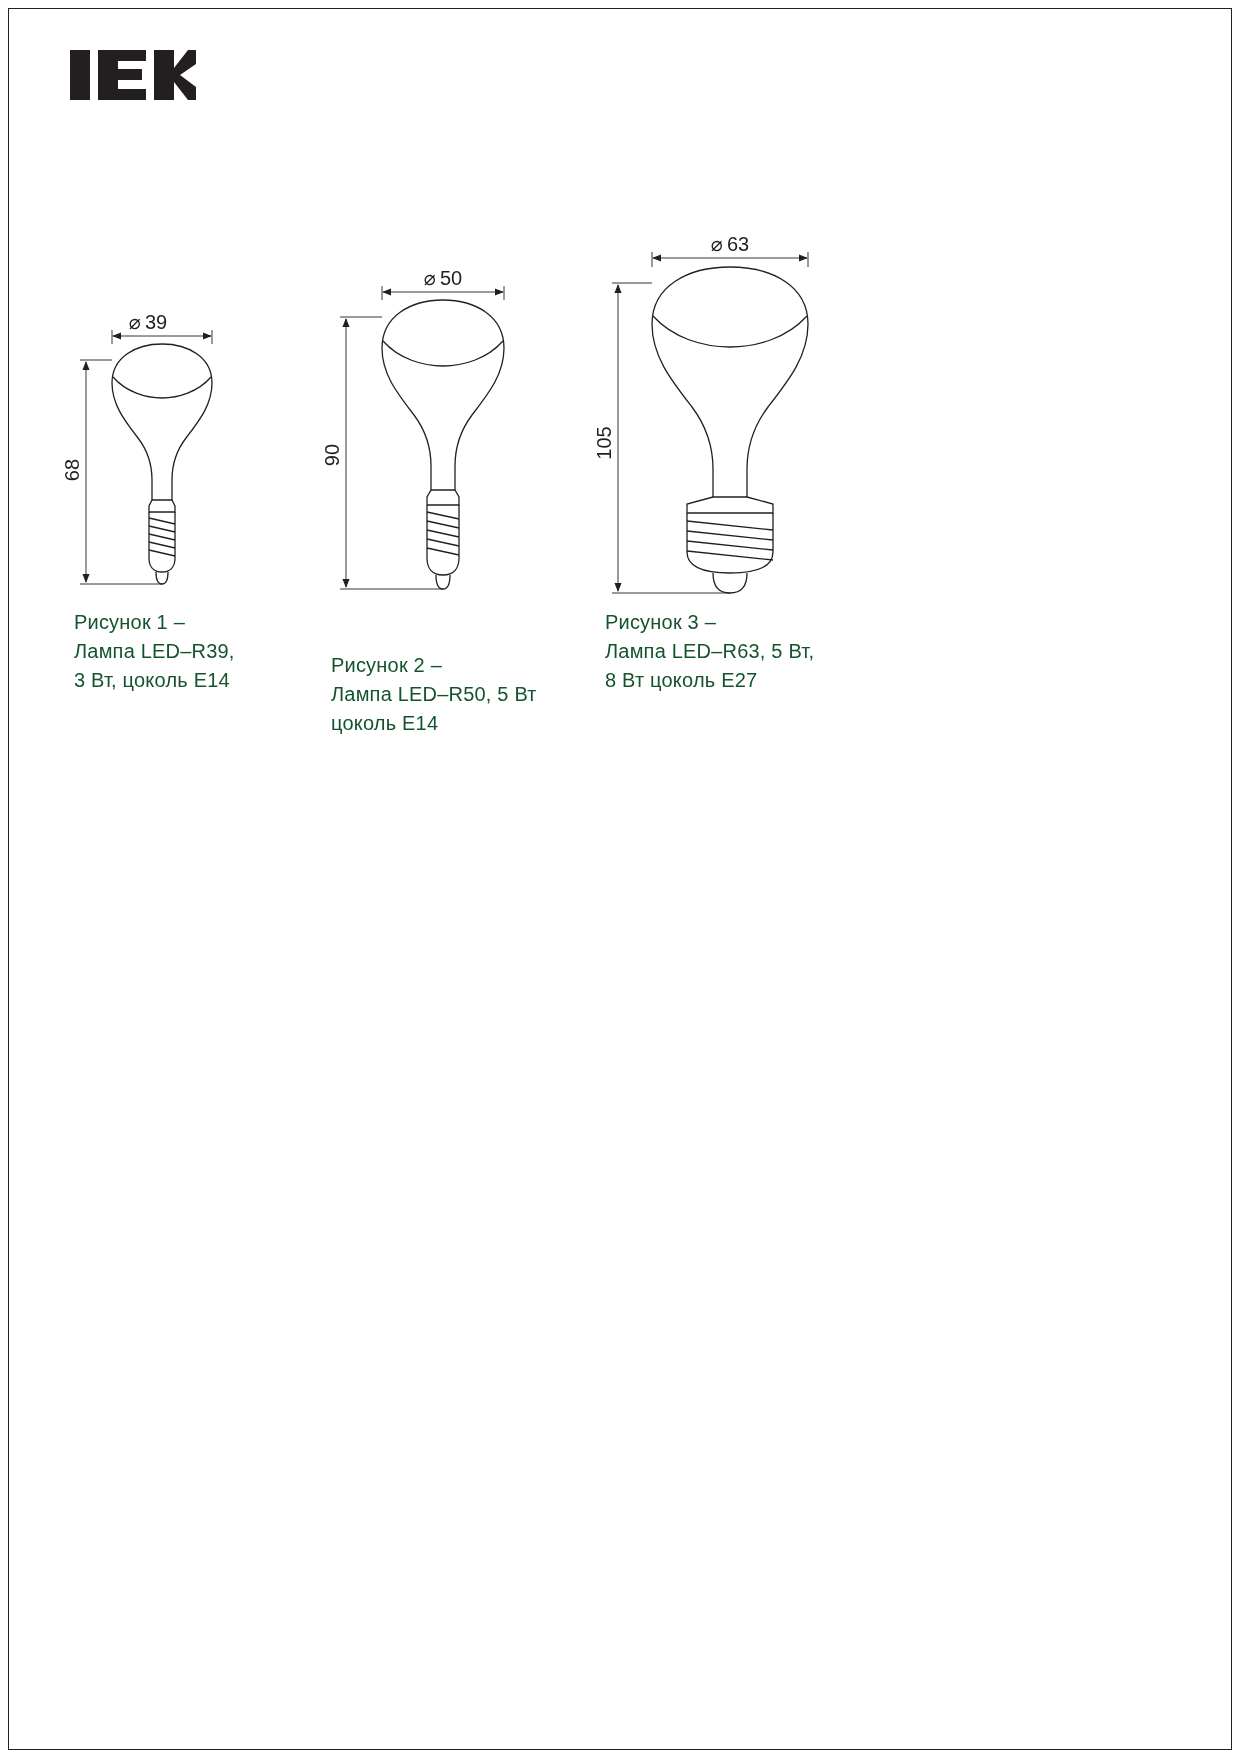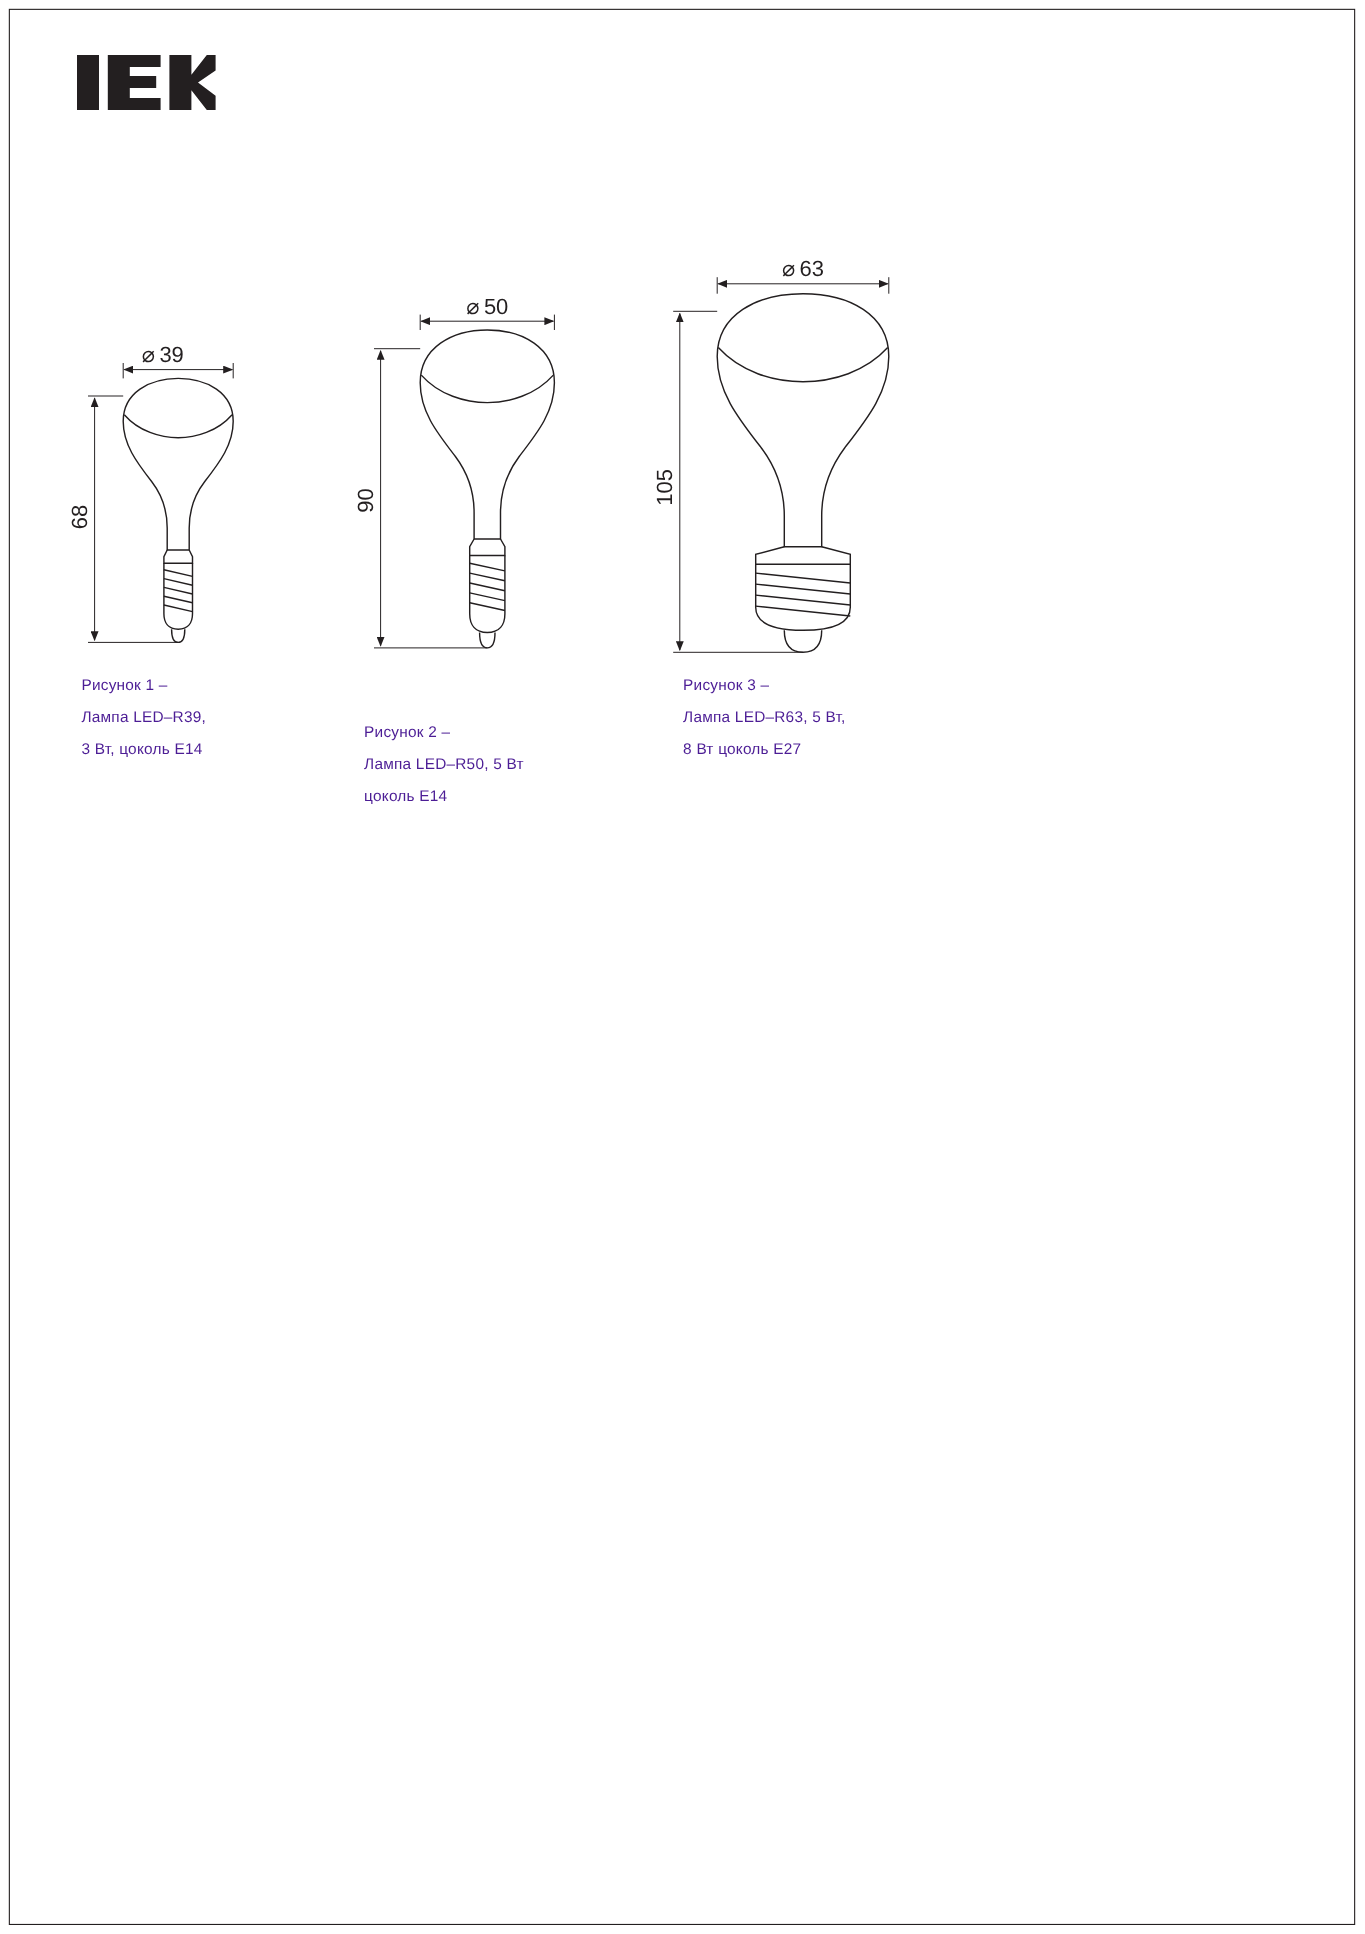--- a/index.html
+++ b/index.html
@@ -37,29 +37,29 @@
   }
   .figures {
     position: absolute;
     left: 0;
     top: 0;
     width: 1241px;
     height: 1758px;
   }
   .caption {
     position: absolute;
-    font-size: 14px;
+    font-size: 20px;
     line-height: 29px;
-    color: #4c1d95;
+    color: #14532d;
     white-space: pre-line;
     letter-spacing: 0.2px;
   }
   .cap1 { left: 74px; top: 608px; width: 240px; }
   .cap2 { left: 331px; top: 608px; width: 250px; margin-top: 43px; }
-  .cap3 { left: 605px; top: 608px; width: 260px; margin-left: 16px; }
+  .cap3 { left: 605px; top: 608px; width: 260px; }
 </style>
 </head>
 <body>
 
 <div class="page">
 
   <div class="page-border"></div>
 
   <div class="logo">
     <svg viewBox="0 0 130 62" width="130" height="62" xmlns="http://www.w3.org/2000/svg">

